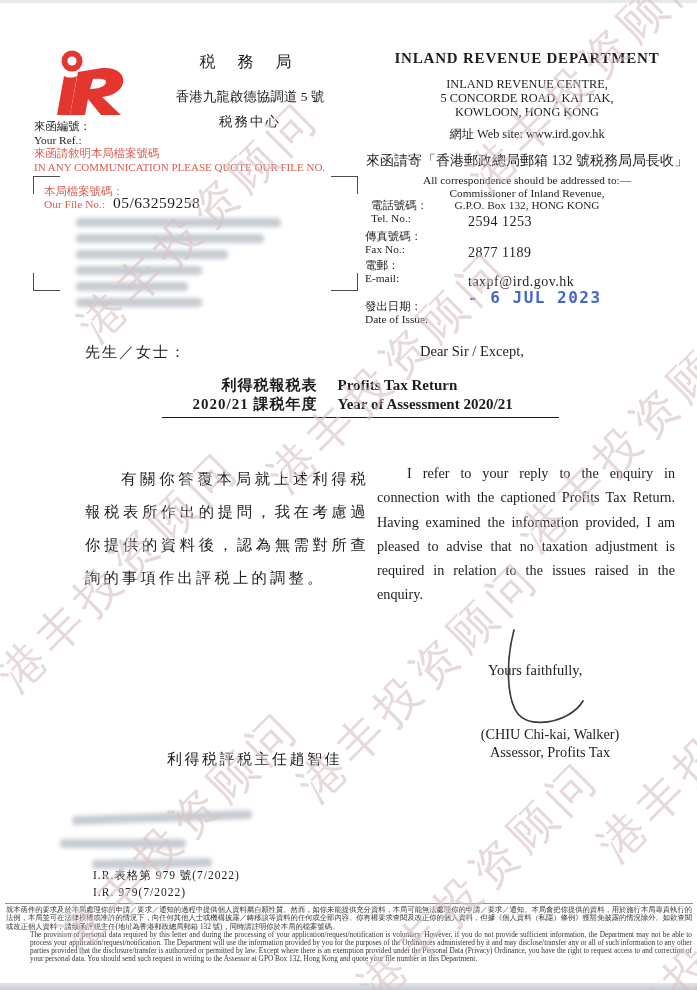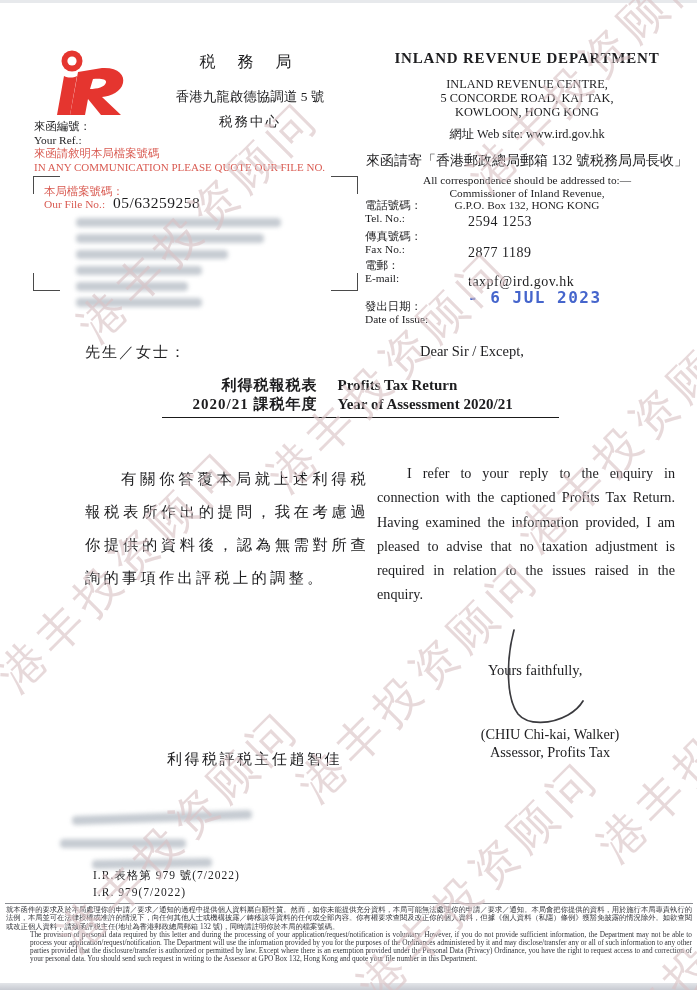--- a/index.html
+++ b/index.html
@@ -138,21 +138,21 @@
   <div class="abs ourfile-en red">Our File No.:</div>
   <div class="abs fileno">05/63259258</div>
 
   <div class="redacted" style="left:76px;top:218px;width:205px;"></div>
   <div class="redacted" style="left:76px;top:234px;width:188px;"></div>
   <div class="redacted" style="left:76px;top:250px;width:152px;"></div>
   <div class="redacted" style="left:76px;top:266px;width:126px;"></div>
   <div class="redacted" style="left:76px;top:282px;width:112px;"></div>
   <div class="redacted" style="left:76px;top:298px;width:126px;"></div>
 
-  <div class="clabel" style="top:199px;">
+  <div class="clabel" style="top:199px;margin-left:6px;">
     <div>電話號碼：</div>
     <div>Tel. No.:</div>
   </div>
   <div class="cval" style="top:214px;">2594 1253</div>
 
   <div class="clabel" style="top:230px;">
     <div>傳真號碼：</div>
     <div>Fax No.:</div>
   </div>
   <div class="cval" style="top:245px;">2877 1189</div>

